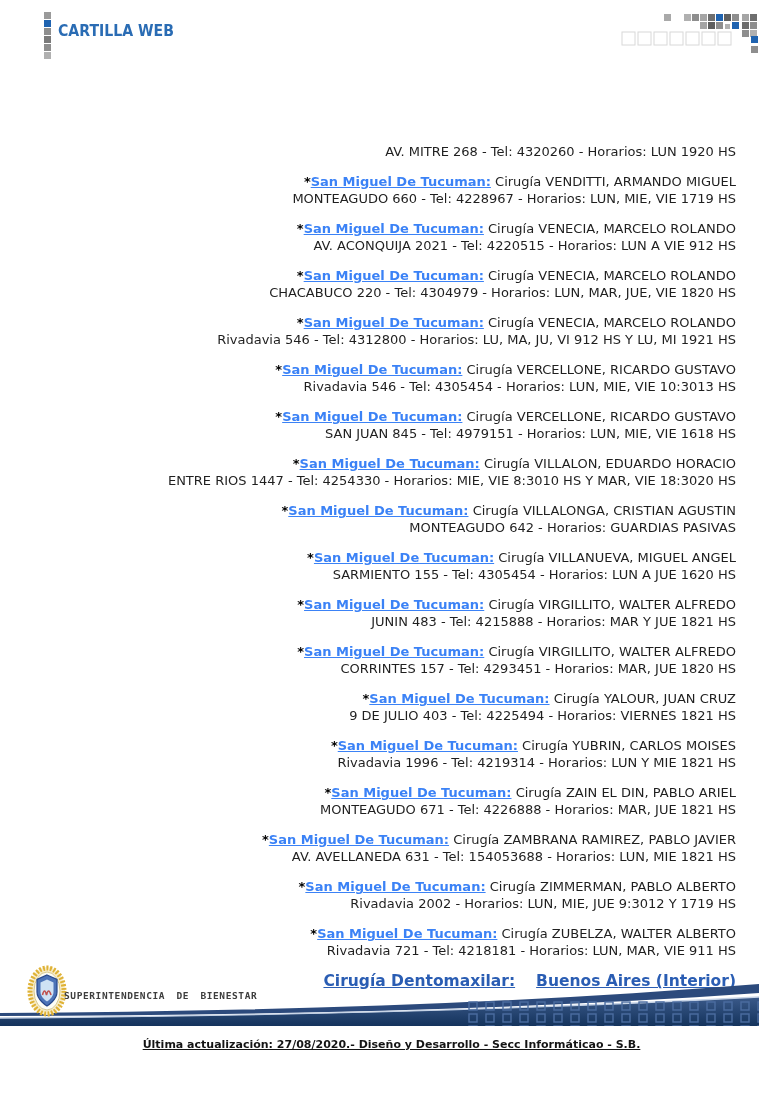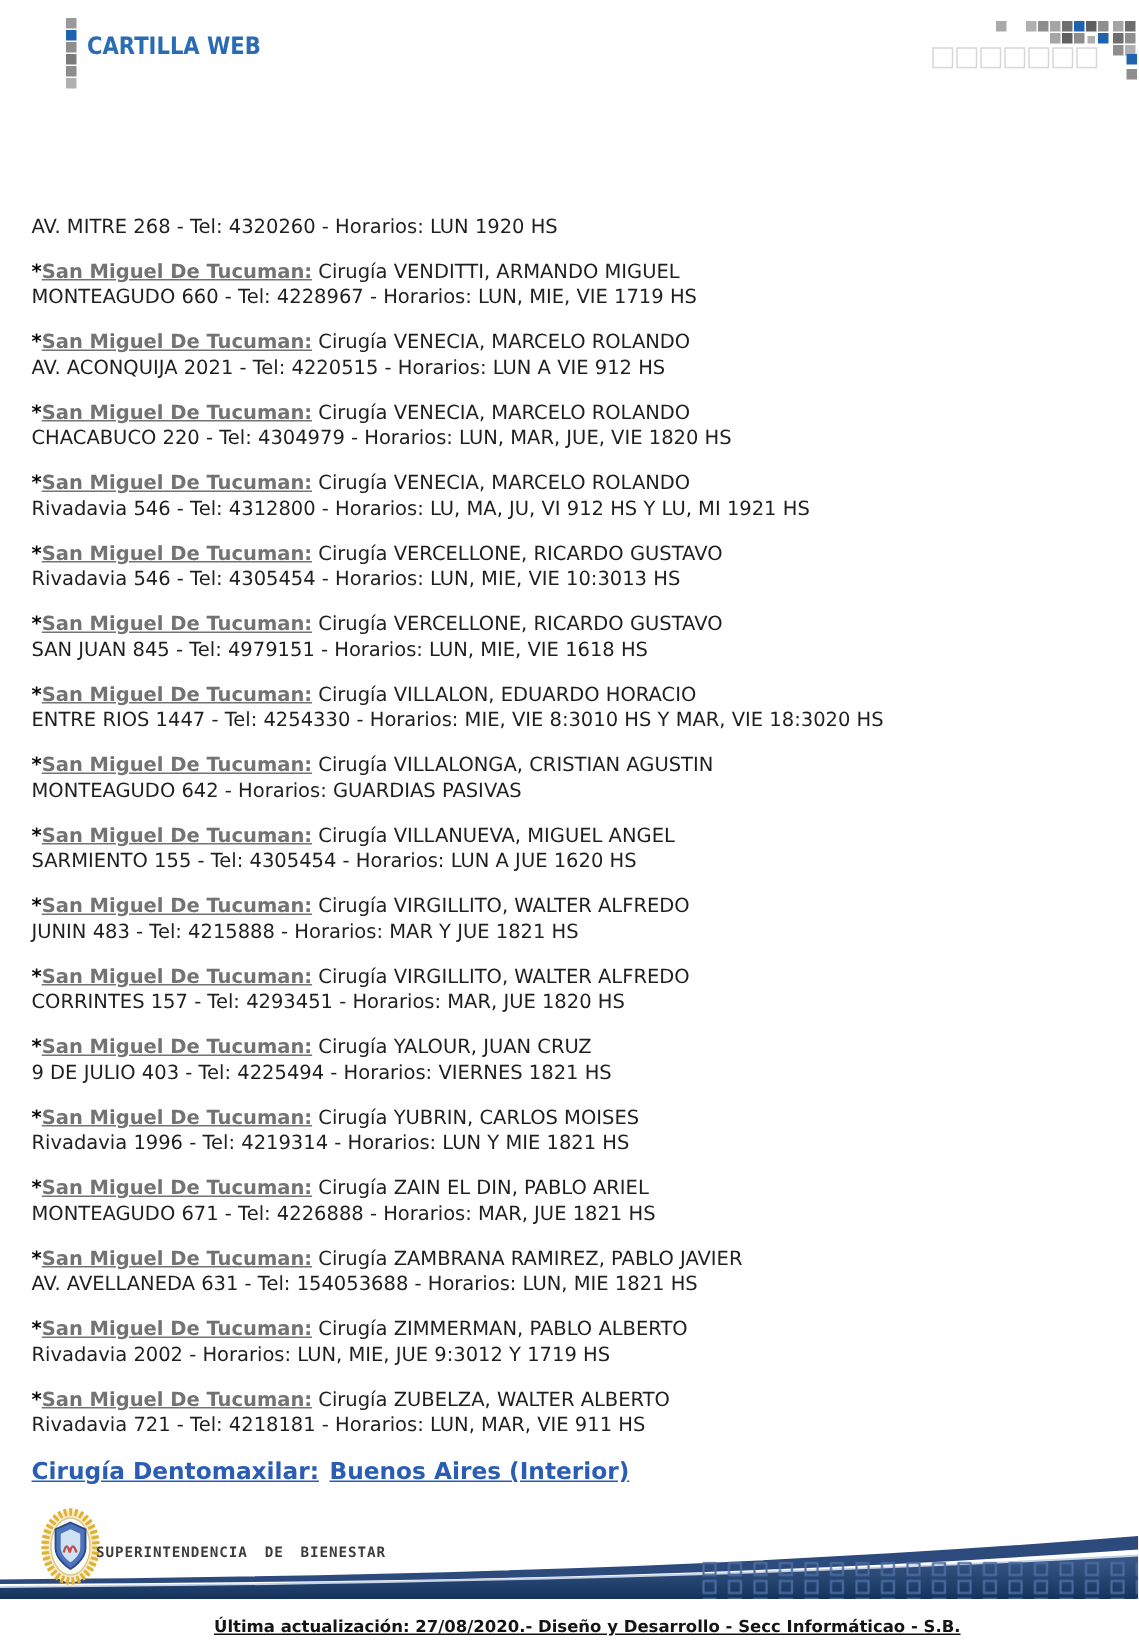--- a/index.html
+++ b/index.html
@@ -13,30 +13,30 @@
   .left-stack{position:absolute;left:44px;top:12px;width:8px;}
   .left-stack .sq{width:7px;height:7px;margin-bottom:1px;}
   .app-title{
     position:absolute;left:58px;top:21px;margin:0;
     font-size:16px;font-weight:bold;color:#2a6cb4;
     transform:scaleX(.88);transform-origin:left center;letter-spacing:0;
     white-space:nowrap;
   }
   .mosaic{position:absolute;left:618px;top:6px;}
   
-  .main{position:absolute;top:143px;left:21px;width:715px;}
+  .main{position:absolute;top:143px;left:21px;width:715px;text-align:right;}
   .cont-line{margin:0 0 13px 0;font-size:13px;line-height:17px;}
   .entry{margin:0 0 13px 0;font-size:13px;line-height:17px;}
-  .entry .loc{font-weight:bold;text-decoration:underline;color:#737373;}
+  .entry .loc{font-weight:bold;text-decoration:underline;color:#3b82f6;}
   .entry .bullet{font-weight:bold;color:#000;}
   .links-line{margin:10px 0 0 0;font-size:15.5px;font-weight:bold;}
   .links-line a{color:#2a5db3;text-decoration:underline;cursor:pointer;}
-  .links-line a.first{margin-right:7px;}
+  .links-line a.first{margin-right:21px;}
   
-  .ftr{position:absolute;top:1000px;left:0;width:759px;height:81px;}
+  .ftr{position:absolute;top:960px;left:0;width:759px;height:81px;}
   .band{position:absolute;top:20px;left:0;}
   .logo{position:absolute;left:27px;top:5px;z-index:3;}
   .org-name{
     position:absolute;left:64px;top:30px;z-index:3;margin:0;
     font-family:"DejaVu Sans Mono","Liberation Mono",monospace;
     font-size:9.5px;font-weight:bold;color:#3d3d3d;
     letter-spacing:.6px;word-spacing:5px;white-space:nowrap;
   }
   .update-line{
     position:absolute;top:66px;left:0;width:100%;margin:12px;

